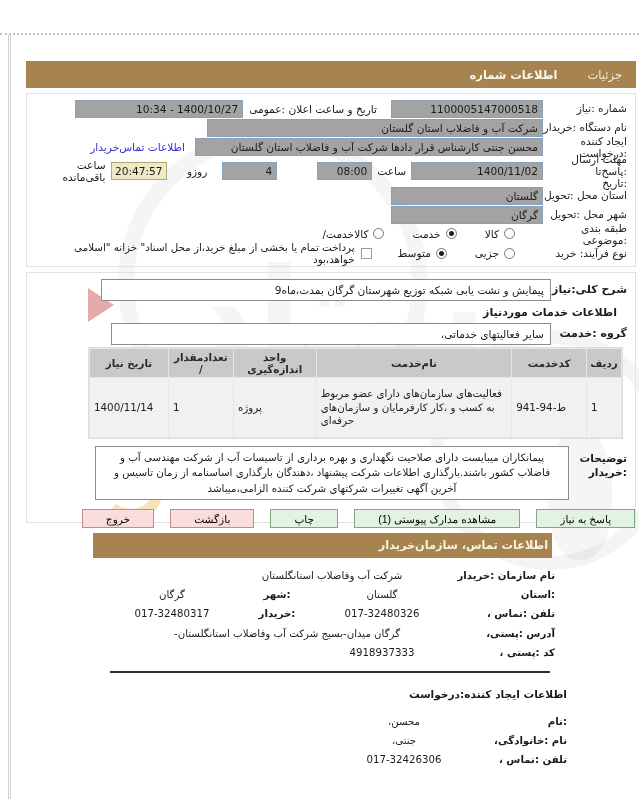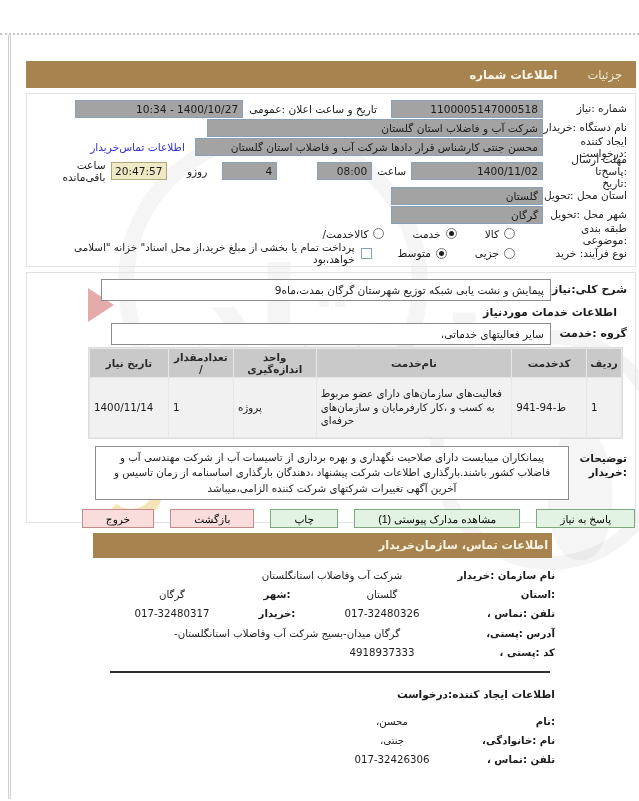--- a/index.html
+++ b/index.html
@@ -64,21 +64,21 @@
   .crow{display:flex;align-items:center;height:19.2px}
   .clabel{width:108px;flex:none;font-weight:bold;font-size:10.2px}
   .cval{width:130px;text-align:center;font-size:10.2px}
   .cval.w230{width:230px}
   .cval.wide{width:320px}
   .clabel2{width:80px;text-align:center;font-weight:bold;font-size:10.2px}
   .cval2{width:130px;text-align:center;font-size:10.2px}
 
   .sep{position:absolute;top:671px;left:110px;width:440px;border-top:2px solid #2e2e2e}
 
-  .creator{position:absolute;top:684px;left:85px;width:470px}
+  .creator{position:absolute;top:684px;left:97px;width:470px}
   .creator .crow{height:19px}
   .cheading{font-weight:bold;font-size:10.6px;height:19px;display:flex;align-items:center;margin-bottom:9px}
   .cvaln{width:110px;text-align:center;font-size:10.2px}
 </style>
 </head>
 <body>
 
 <div class="page">
 
   <div class="wm wm-ring1"></div>

